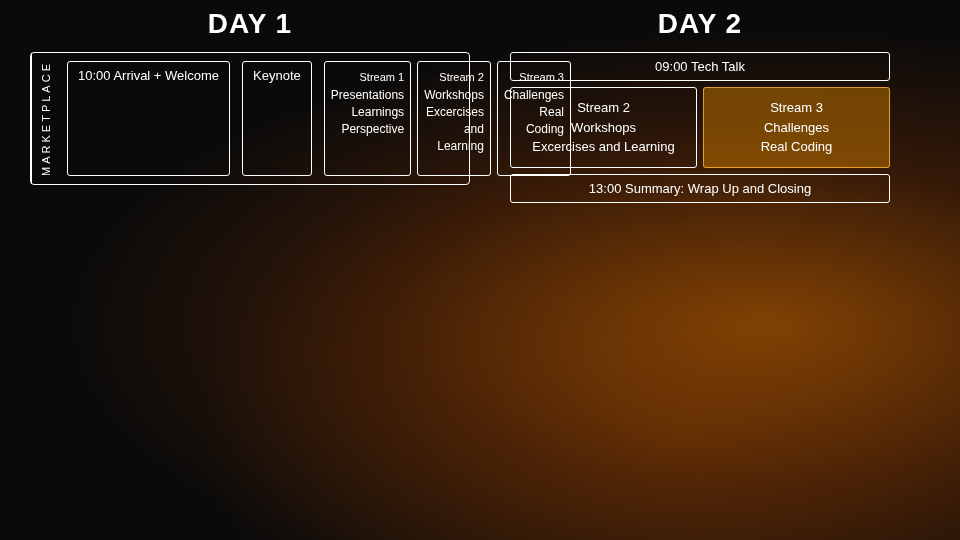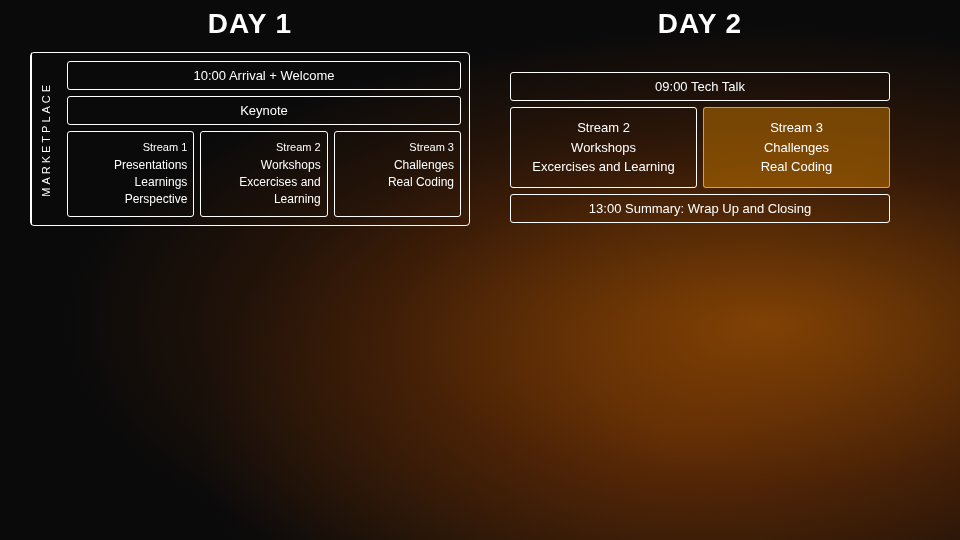--- a/index.html
+++ b/index.html
@@ -36,21 +36,21 @@
     }
 
     
     .day-col {
       display: flex;
       flex-direction: column;
       align-items: center;
     }
 
     .day-col.day1 { width: 440px; }
-    .day-col.day2 { width: 380px; gap: 20px; }
+    .day-col.day2 { width: 380px; }
 
     .day-title {
       font-size: 28px;
       font-weight: bold;
       margin-bottom: 12px;
       letter-spacing: 1px;
     }
 
     
     .day1-outer {
@@ -73,23 +73,22 @@
       display: flex;
       align-items: center;
       justify-content: center;
       color: white;
       min-width: 28px;
     }
 
     .day1-inner {
       flex: 1;
       display: flex;
-      flex-direction: column;
       padding: 8px;
-      gap: 6px;
+      gap: 12px;
     }
 
     
     .row-box {
       border: 1.5px solid white;
       border-radius: 3px;
       text-align: center;
       padding: 6px 10px;
       font-size: 13px;
       white-space: nowrap;

